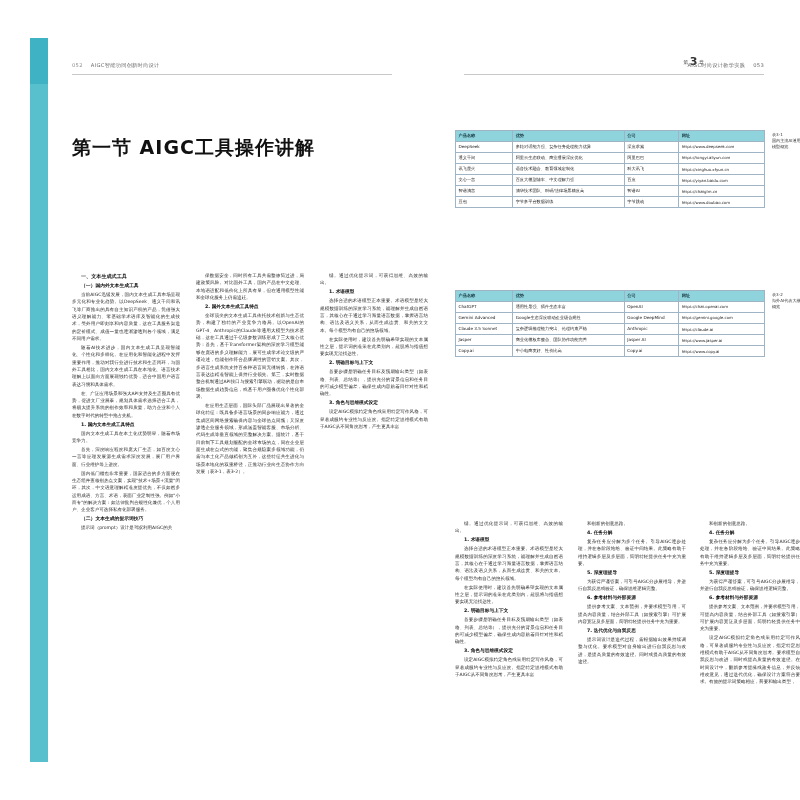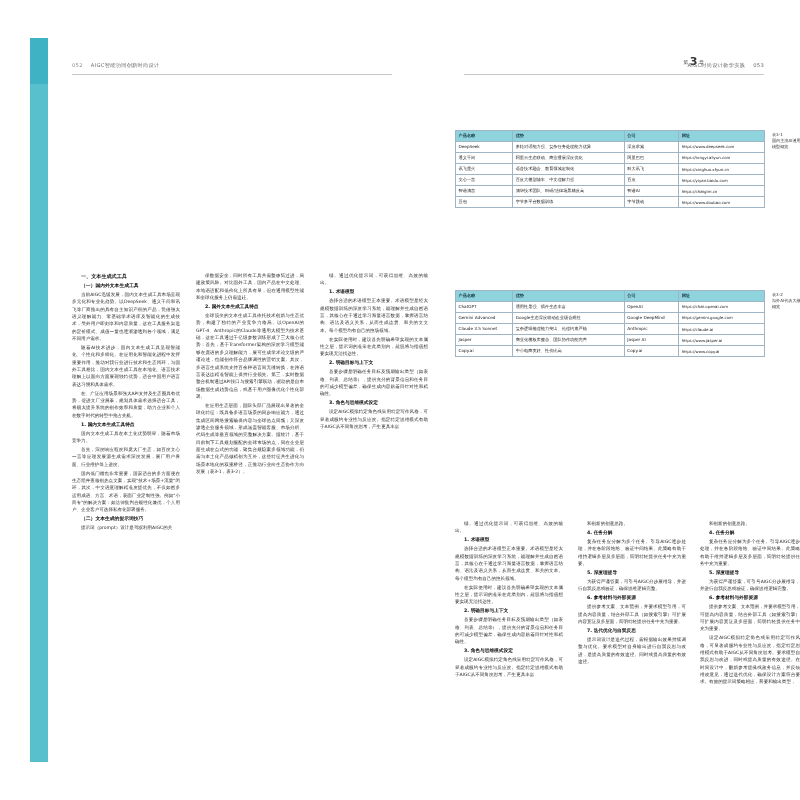--- a/index.html
+++ b/index.html
@@ -115,20 +115,21 @@
     <span>第</span>
     <b>3</b>
     <span>章</span>
   </div>
   <div class="hdr hdr-right">
     <span>AIGC时尚设计教学实践</span>
     <span class="pno" style="margin-left:6px">053</span>
   </div>
   <div class="hdr-rule-r"></div>
 
+  <div class="sec-title">第一节   AIGC工具操作讲解</div>
 
   <div class="col" id="col1">
       <p class="h2">一、文本生成式工具</p>
       <p class="h3">（一）国内外文本生成工具</p>
       <p>当前AIGC迅猛发展，国内文本生成工具市场呈现多元化和专业化趋势。以DeepSeek、通义千问和讯飞等厂商推出的具有自主知识产权的产品，凭借强大语义理解能力、零基础学术语库及智能化的生成技术，受外用户即刻享和内容质量，这在工具服务渠道的定价模式、成值一量也逐渐渗透到各个领域，满足不同用户需求。</p>
       <p>随着AI技术进步，国内文本生成工具呈现智能化、个性化和多样化。在应用化和智能化进程中发挥重要作用，推动对我行业进行技术和生态闭环，与国外工具相比，国内文本生成工具在本地化、语言技术理解上以面向方面展现独特优势，适合中国用户语言表达习惯和具体需求。</p>
       <p>在、广泛应用场景和强大API支持及生态圈具有优势，促进文厂业展泰，规划具体需求选择适合工具，将极大提升系统的创作效率和质量，助力企业和个人在数字时代的转型中抢占先机。</p>
       <p class="h4">1. 国内文本生成工具特点</p>
       <p>国内文本生成工具在本土化优势明显，随着市场竞争力。</p>
       <p>首先，深度响应程度和庞大厂生态，如百度文心一言等应理发展源生成需求深度发展，展厂用户界面、行业维护等上进度。</p>

